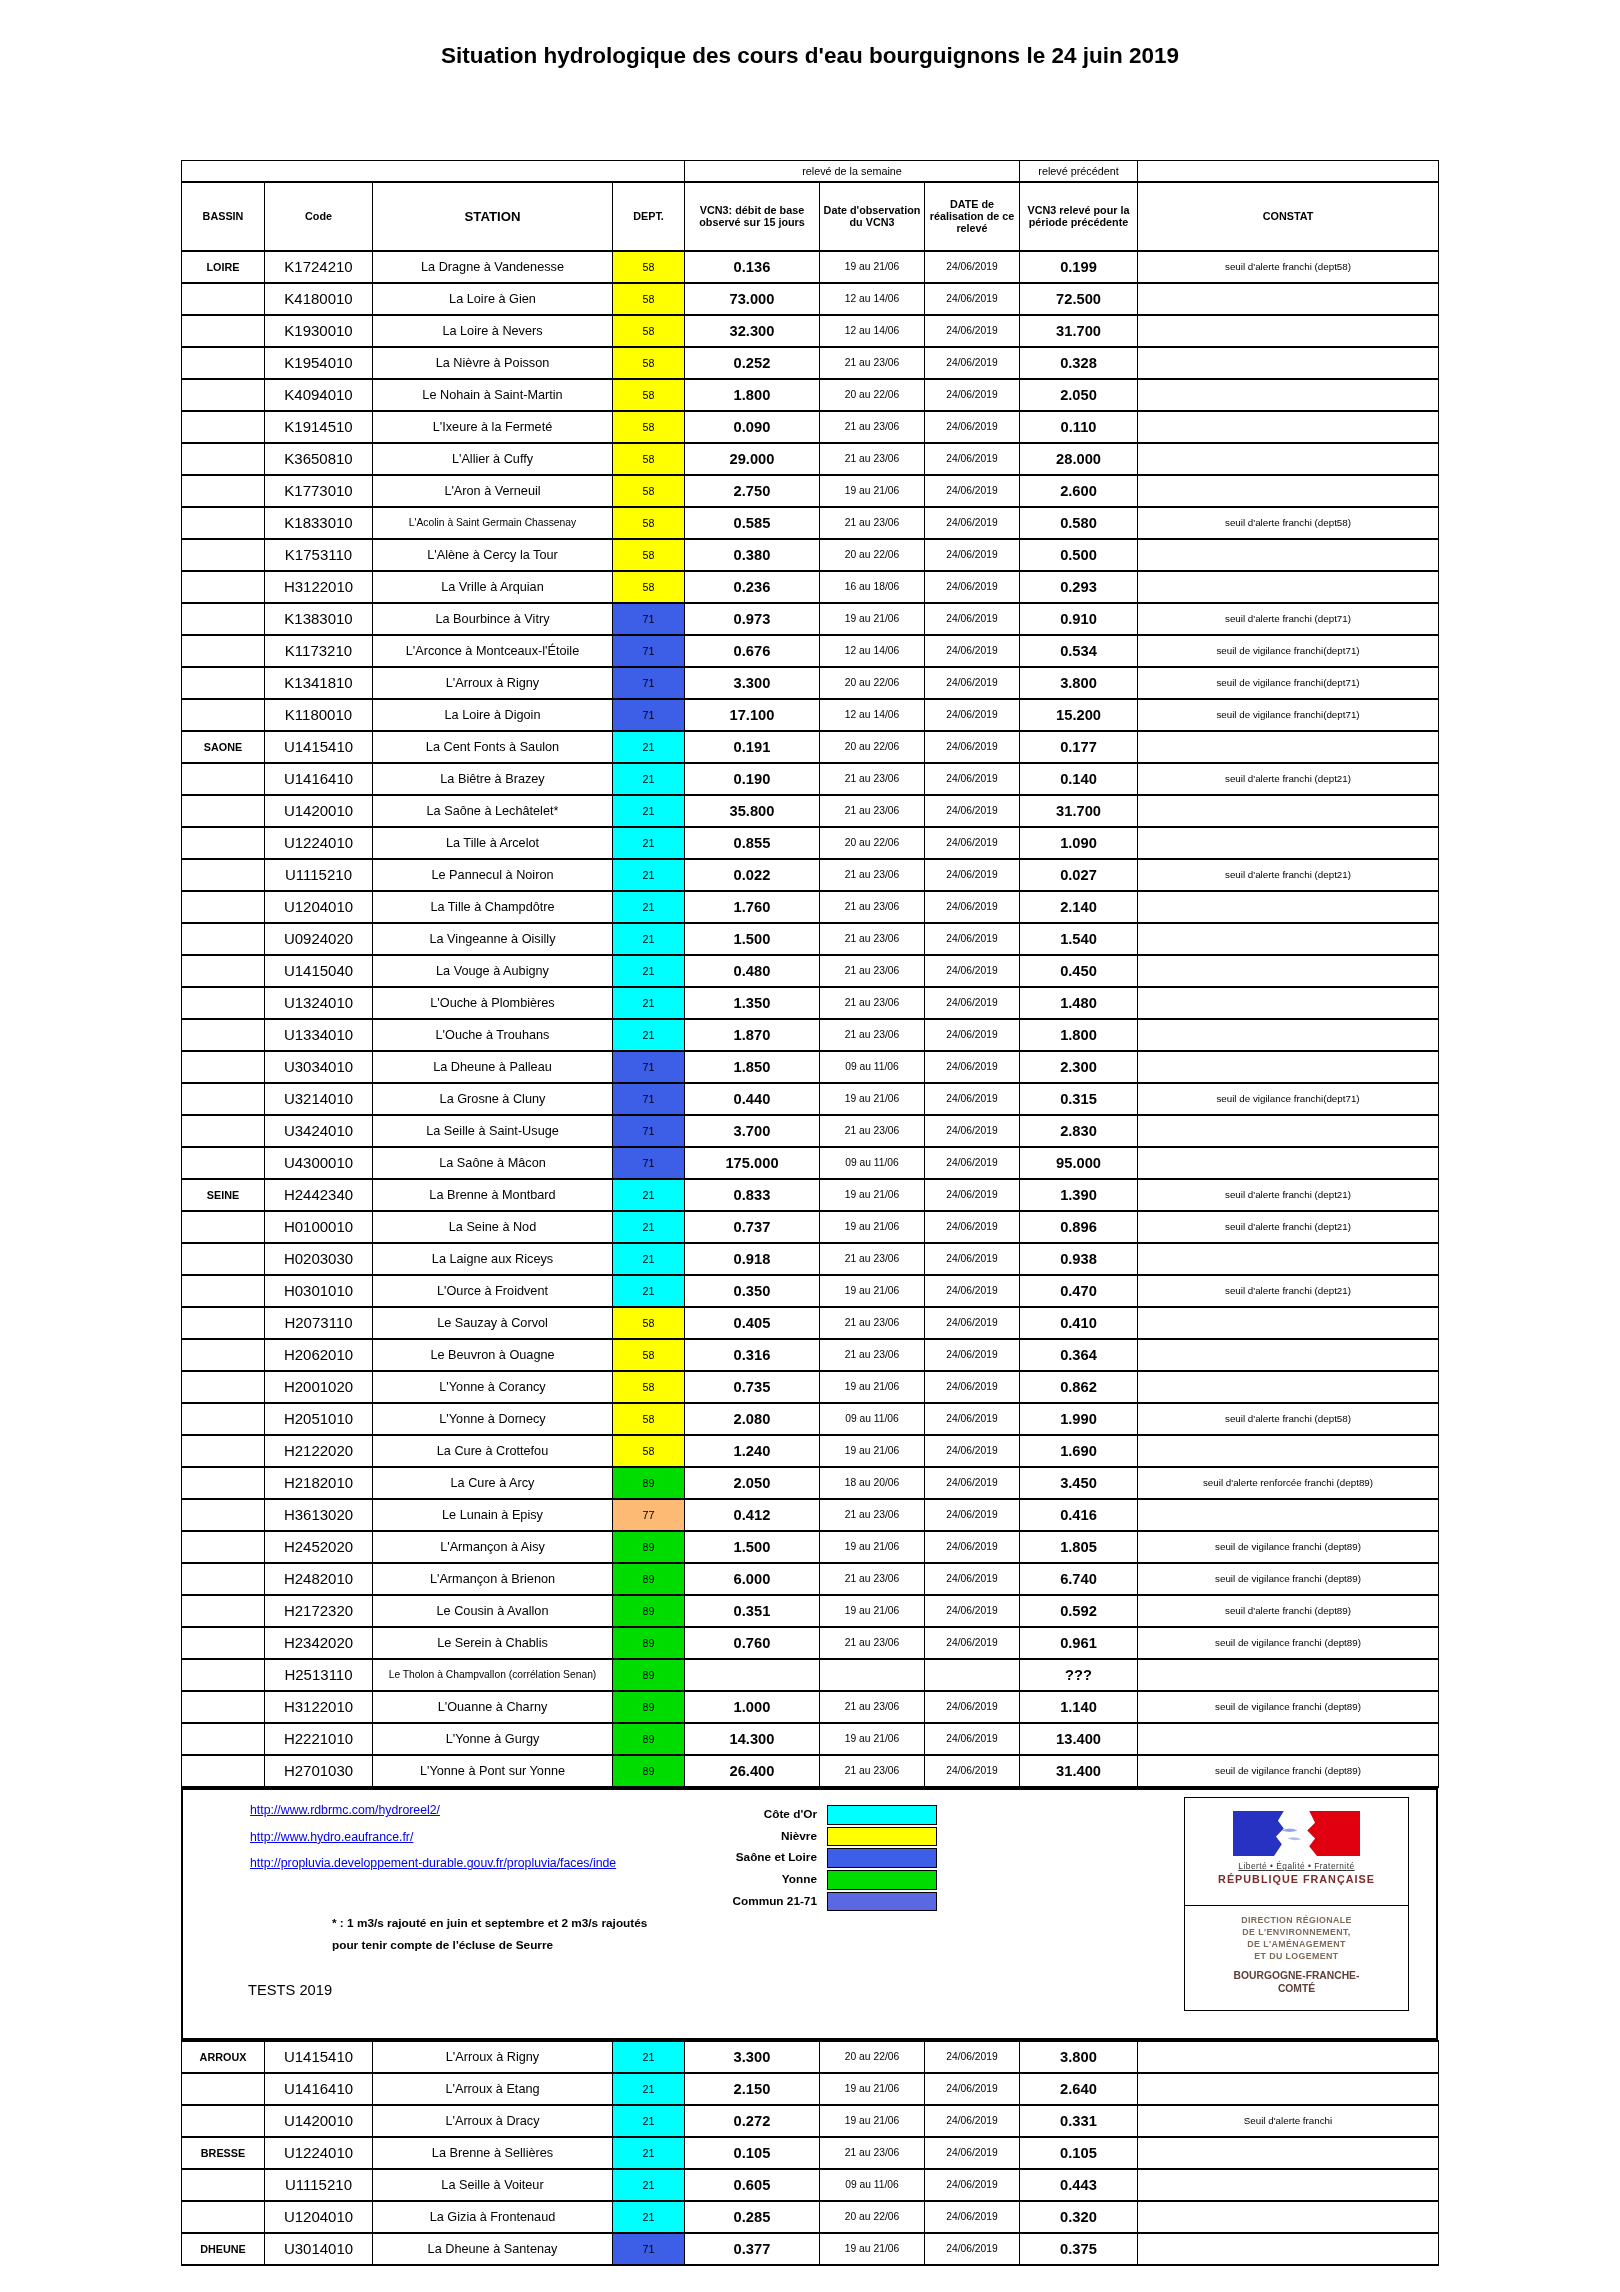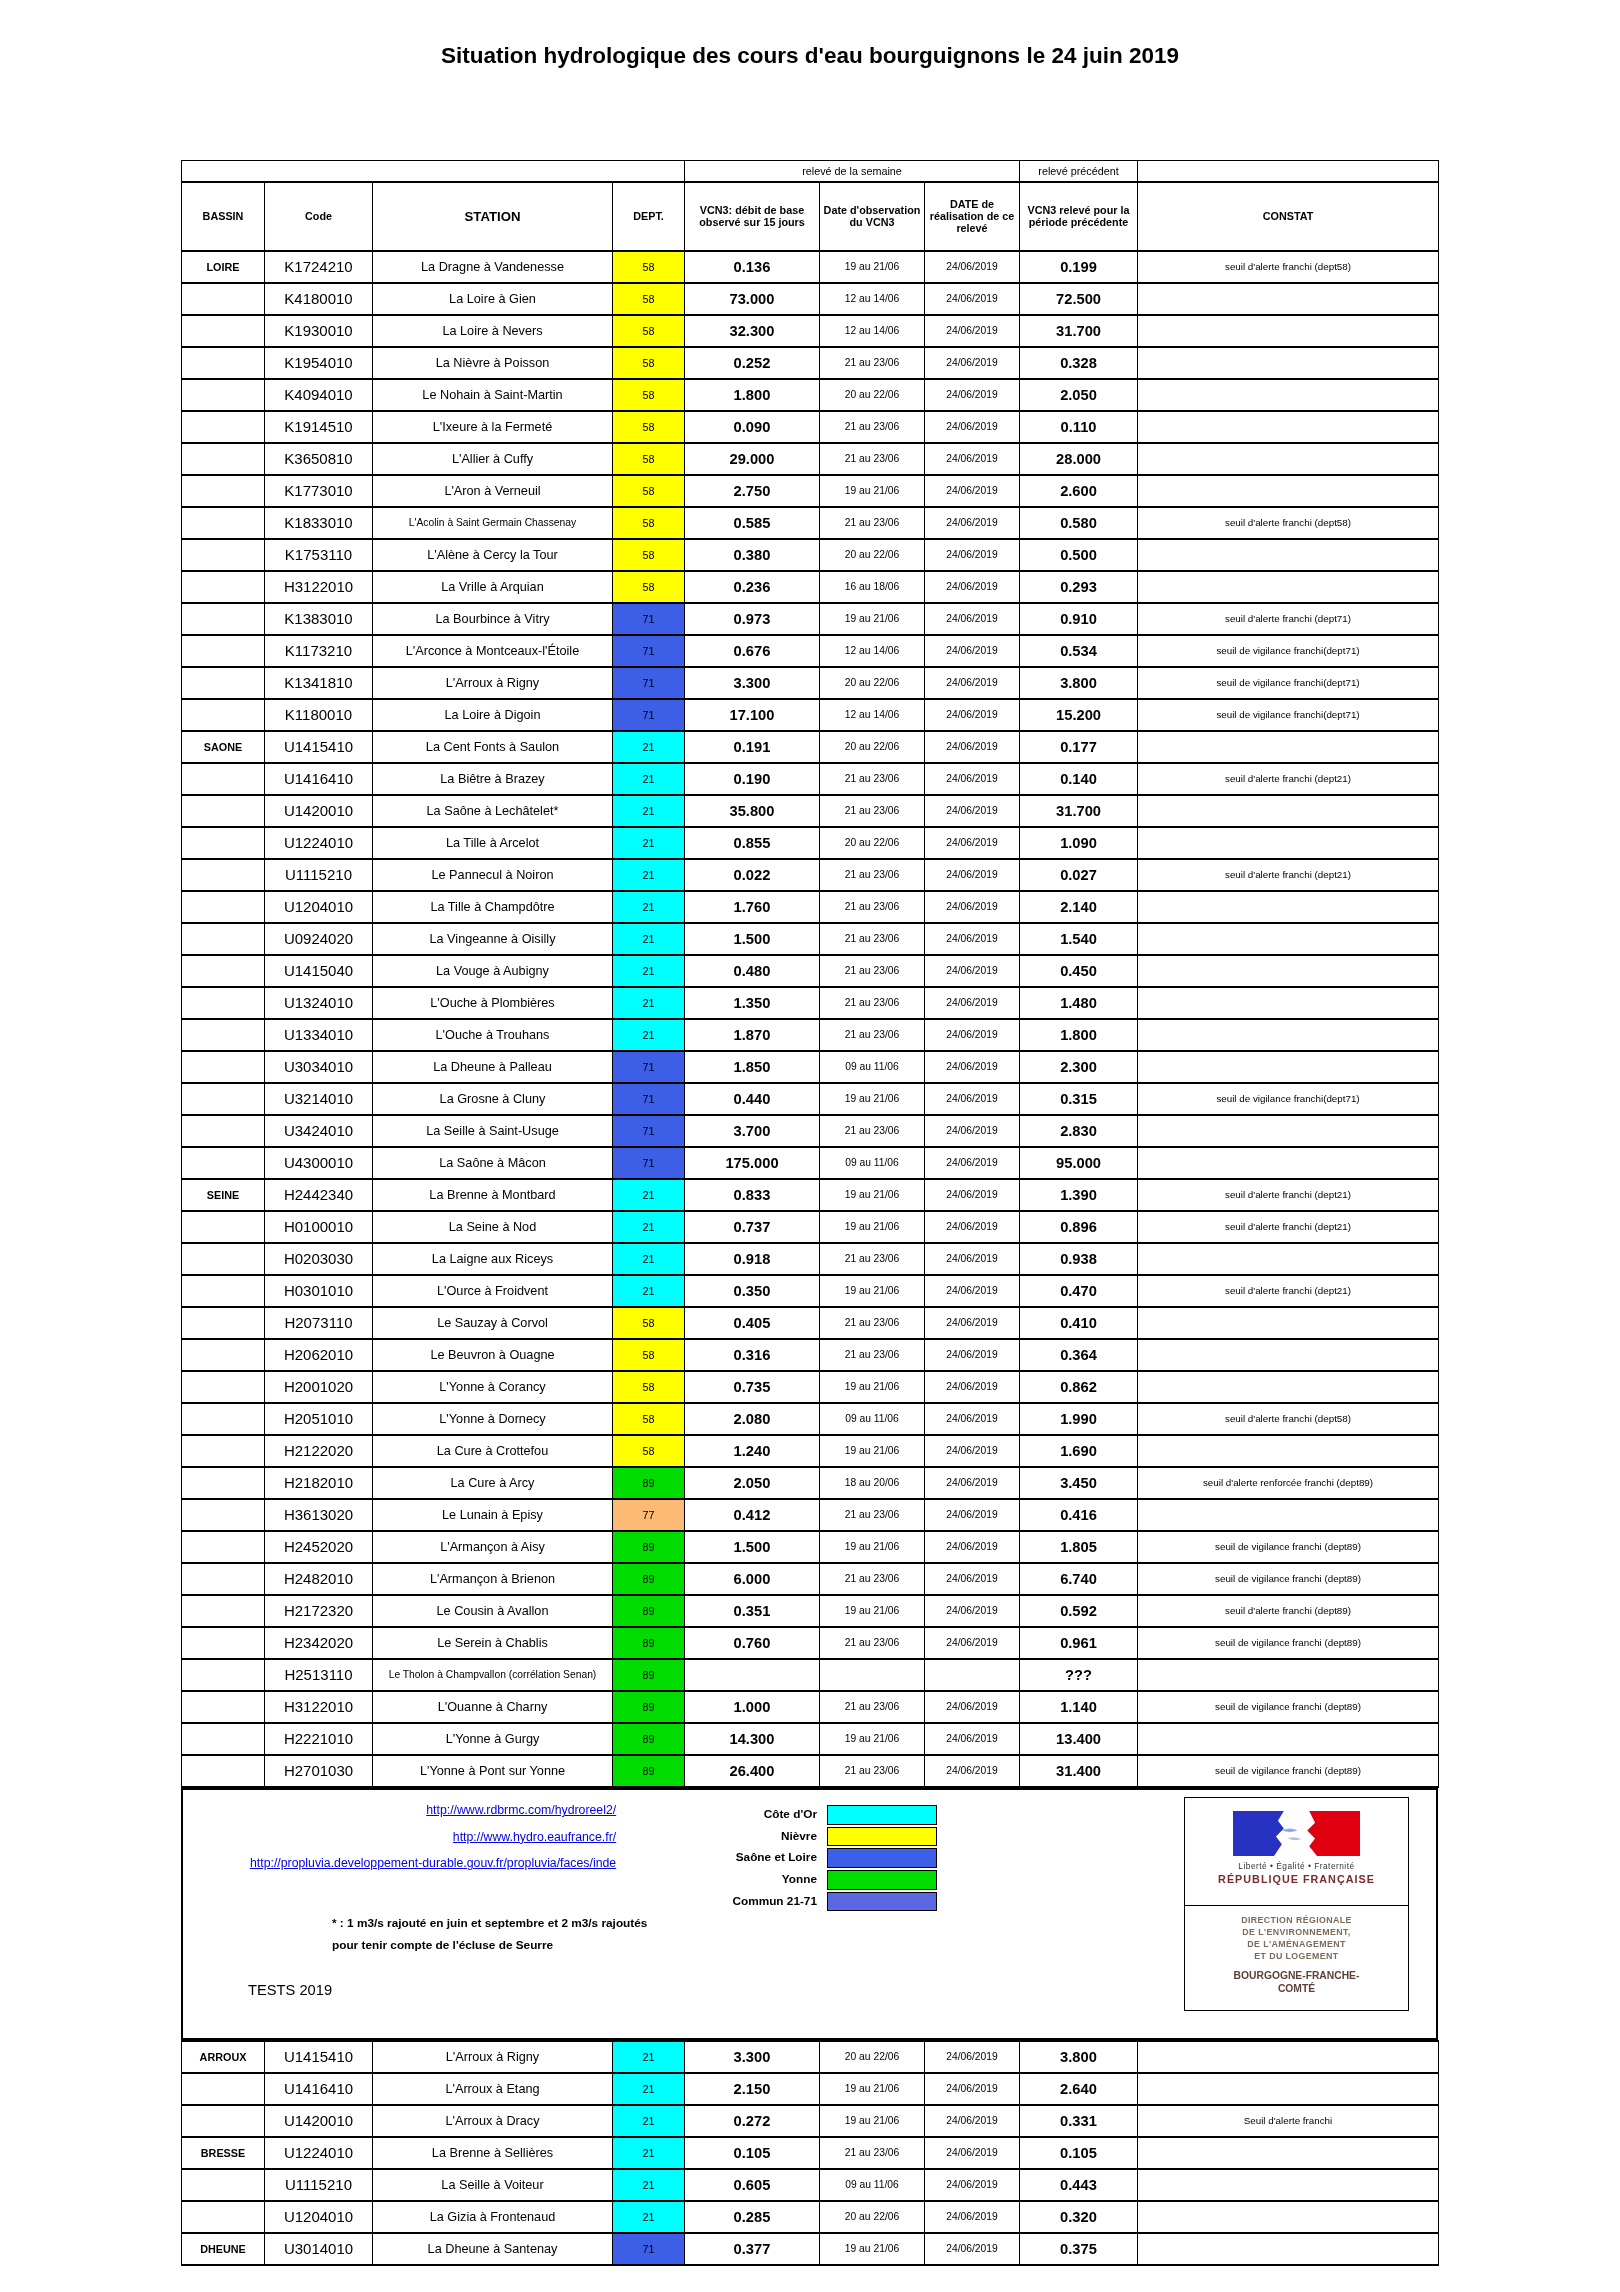--- a/index.html
+++ b/index.html
@@ -29,32 +29,32 @@
   td.col-code { font-size:15px; }
   td.col-station { font-size:12.7px; }
   td.col-station.long { font-size:10.3px; }
   td.col-dept { font-size:10.8px; }
   td.col-vcn3, td.col-vcn3_prev { font-size:14.7px; font-weight:bold; }
   td.col-date_obs, td.col-date_releve { font-size:10.3px; }
   td.col-constat { font-size:9.8px; }
 
   .footer-box { position:relative; border:2px solid #000; height:248px; }
   .links { position:absolute; left:67px; top:7.8px; }
-  .links a { display:block; font-size:12.3px; line-height:26.5px; color:#0000EE; text-decoration:underline;text-align:right; }
+  .links a { display:block; font-size:12.3px; line-height:26.5px; color:#0000EE; text-decoration:underline; }
   .legend { position:absolute; left:505px; top:15.7px; }
   .legend-row { display:flex; align-items:center; margin-bottom:2px; }
   .legend-label { width:129px; text-align:right; padding-right:9.8px; font-size:11.8px; font-weight:bold; line-height:19.6px; }
   .legend-swatch { width:110px; height:19.6px; border:1px solid #000; box-sizing:border-box; }
   .note { position:absolute; left:149px; top:122px; font-size:11.8px; font-weight:bold; line-height:22.5px; }
   .tests-label { position:absolute; left:65px; top:192px; font-size:14.7px; font-weight:normal; }
 
   .logo-box { position:absolute; left:1001px; top:7.8px; width:223px; height:212px; border:1px solid #000; }
   .logo-top { height:107px; border-bottom:1px solid #000; text-align:center; }
   .logo-flag { margin-top:12.7px; }
-  .logo-motto { font-size:8.3px; color:#333; letter-spacing:0.5px; margin-top:1px; }
+  .logo-motto { font-size:8.3px; color:#333; letter-spacing:0.5px; margin-top:1px;text-decoration:underline; }
   .logo-republic { font-size:10.8px; font-weight:bold; color:#7a2b2b; letter-spacing:1px; margin-top:2px; }
   .logo-bottom { text-align:center; padding-top:8.8px; }
   .logo-dreal { font-size:8.8px; font-weight:bold; color:#7d6a58; line-height:11.8px; letter-spacing:0.4px; }
   .logo-region { font-size:10.3px; font-weight:bold; color:#5d4037; line-height:12.7px; margin:7.8px auto 0 auto; width:127px; }
 </style>
 </head>
 <body>
 
 <div class="title">Situation hydrologique des cours d'eau bourguignons le 24 juin 2019</div>
 

